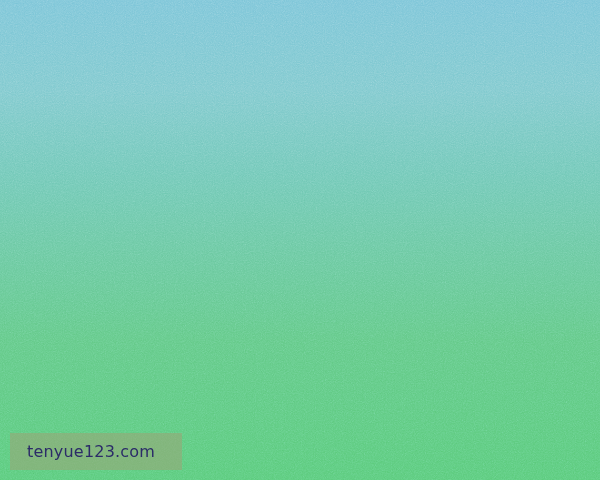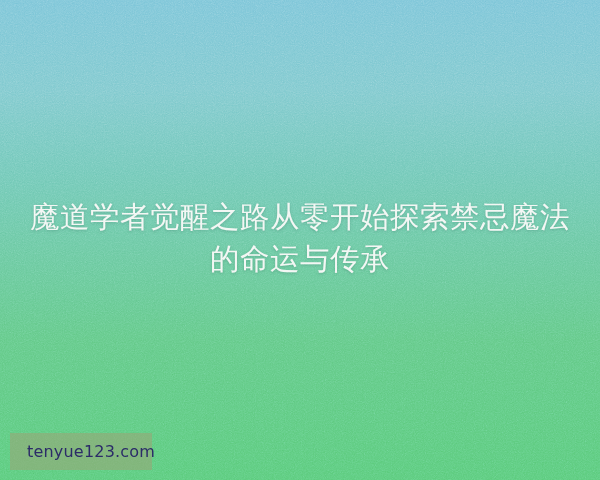--- a/index.html
+++ b/index.html
@@ -52,21 +52,21 @@
     white-space: nowrap;
     text-shadow: 0 1px 3px rgba(40, 90, 80, 0.28);
     font-family: "DejaVu Sans", "Liberation Sans", sans-serif;
   }
 
   
   #watermark {
     position: absolute;
     left: 10px;
     top: 433px;
-    width: 142px;
+    width: 172px;
     height: 37px;
     background: rgba(150, 168, 120, 0.62);
     display: flex;
     align-items: center;
   }
 
   #watermark-text {
     color: #2B2B68;
     font-size: 16px;
     letter-spacing: 0.2px;
@@ -81,22 +81,18 @@
 <div id="banner" style="background: linear-gradient(rgb(124, 197, 216) 0%, rgb(127, 201, 206) 19%, rgb(114, 200, 184) 36%, rgb(99, 201, 135) 71%, rgb(91, 203, 123) 100%); width: 600px; height: 480px;">
 
   <svg id="grain" width="600" height="480" viewBox="0 0 600 480" preserveAspectRatio="none" xmlns="http://www.w3.org/2000/svg">
     <filter id="noiseFilter">
       <feTurbulence type="fractalNoise" baseFrequency="0.9" numOctaves="3" stitchTiles="stitch"></feTurbulence>
       <feColorMatrix type="saturate" values="0"></feColorMatrix>
     </filter>
     <rect width="600" height="480" filter="url(#noiseFilter)"></rect>
   </svg>
 
-  <div id="title-block">
-    <span class="title-line" style="color: rgb(243, 247, 244);">魔道学者觉醒之路从零开始探索禁忌魔法</span>
-    <span class="title-line" style="color: rgb(243, 247, 244);">的命运与传承</span>
-  </div>
 
   <div id="watermark">
     <span id="watermark-text" style="color: rgb(43, 43, 104);">tenyue123.com</span>
   </div>
 
 </div>
 
 </body></html>

